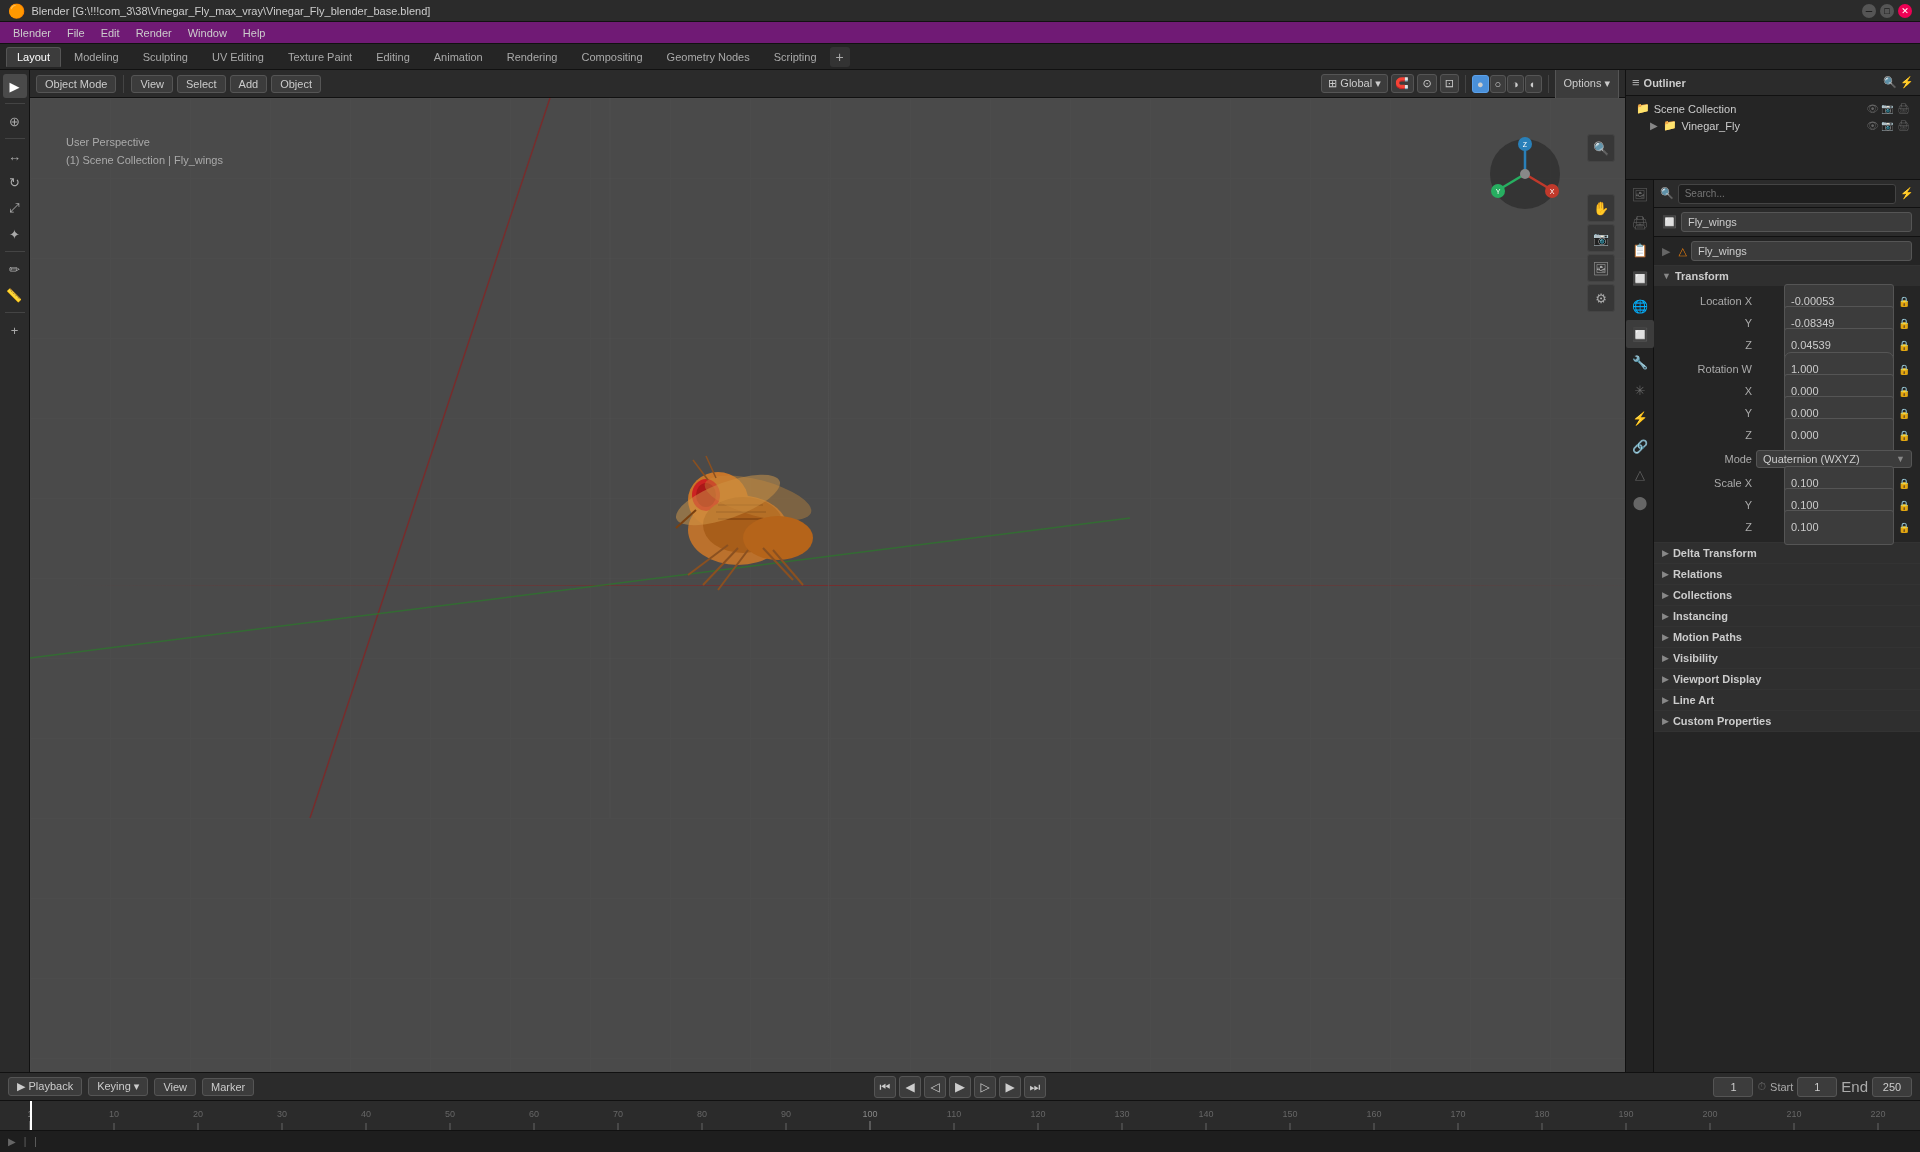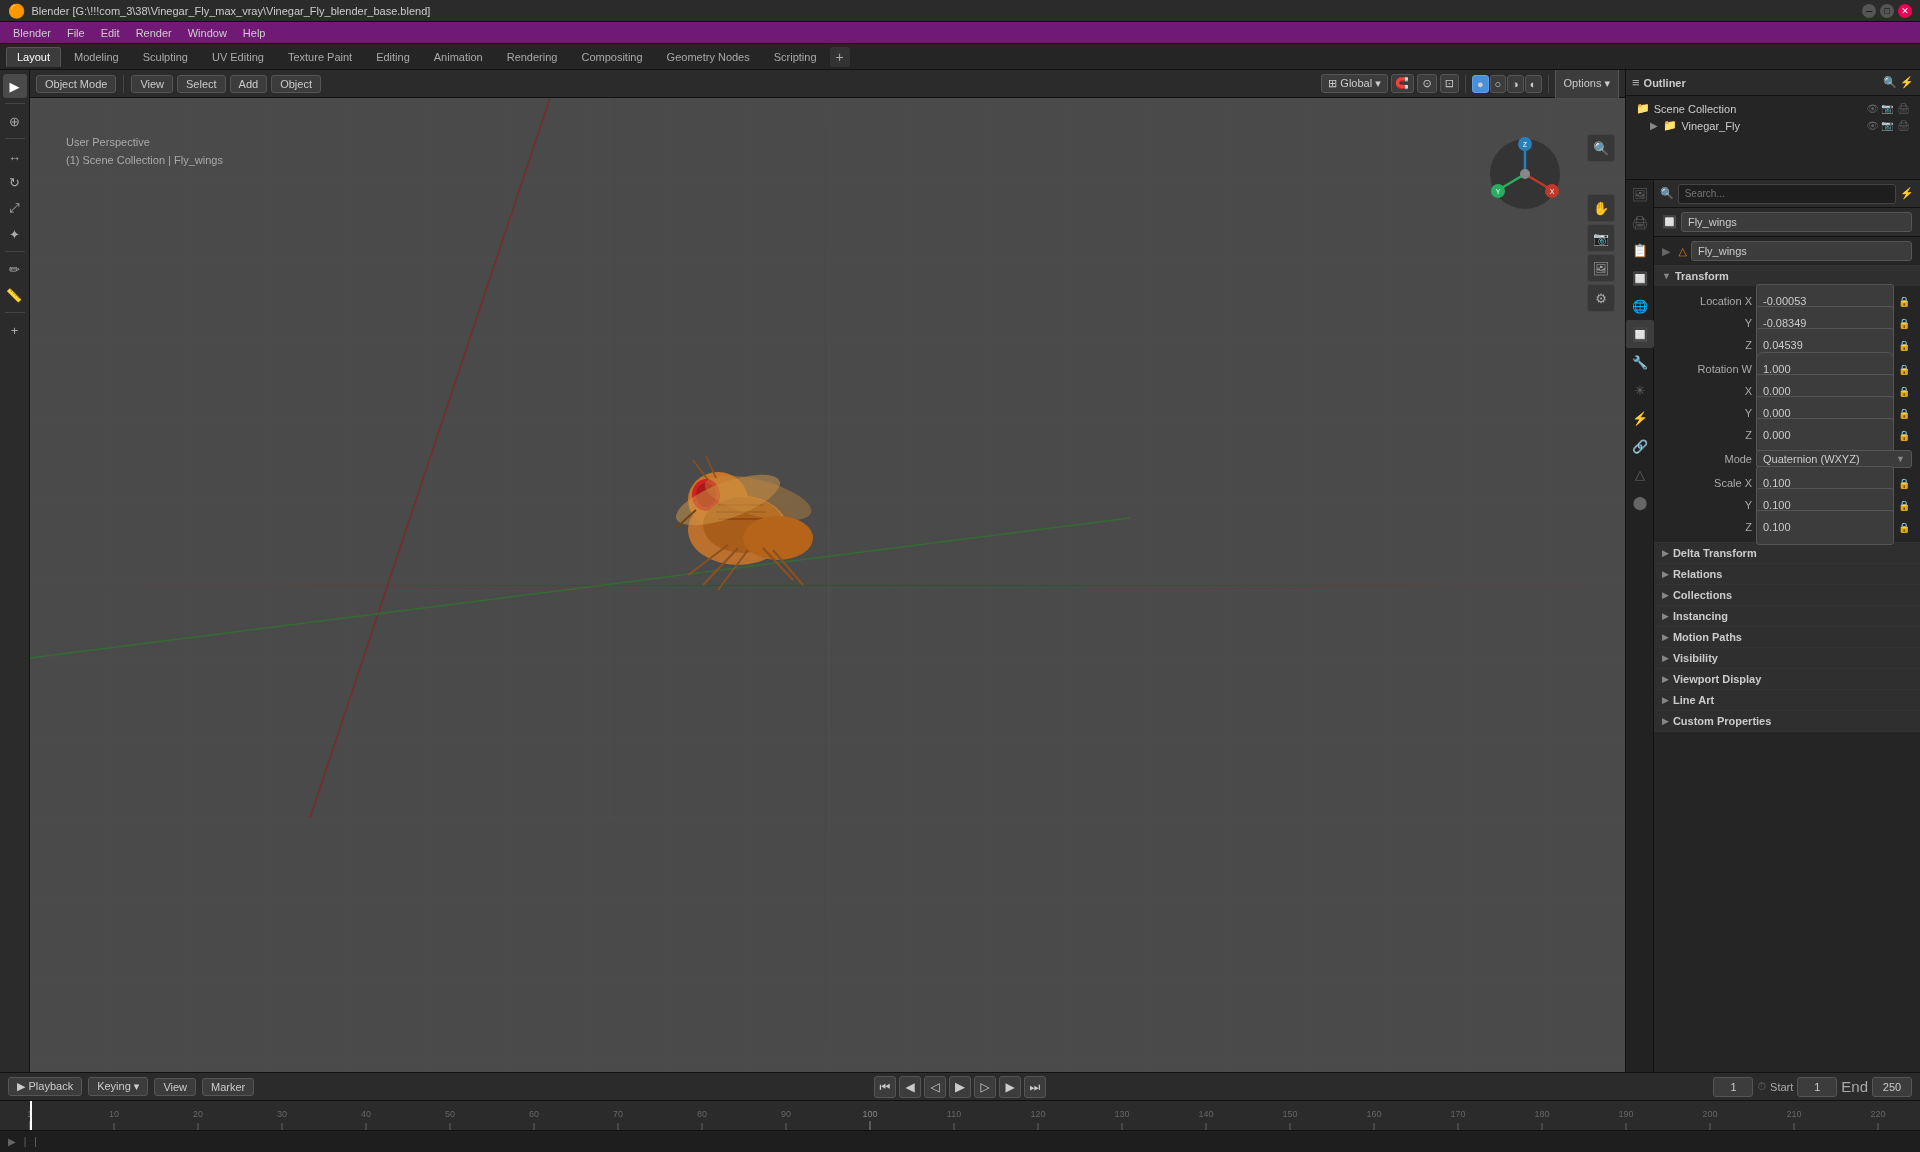--- a/index.html
+++ b/index.html
@@ -309,21 +309,21 @@
     }
     .prop-value {
       flex: 1;
       background: #3c3c3c;
       border: 1px solid #555;
       border-radius: 3px;
       padding: 1px 6px;
       font-size: 11px;
       color: #ccc;
       height: 35px;
-      display: flex; align-items: center;
+      display: flex; align-items: center; margin-left: 28px;
     }
     .prop-lock {
       font-size: 10px; color: #666; cursor: pointer;
       width: 14px; display: flex; align-items: center; justify-content: center;
     }
     .prop-select {
       flex: 1;
       background: #3c3c3c;
       border: 1px solid #555;
       border-radius: 3px;

